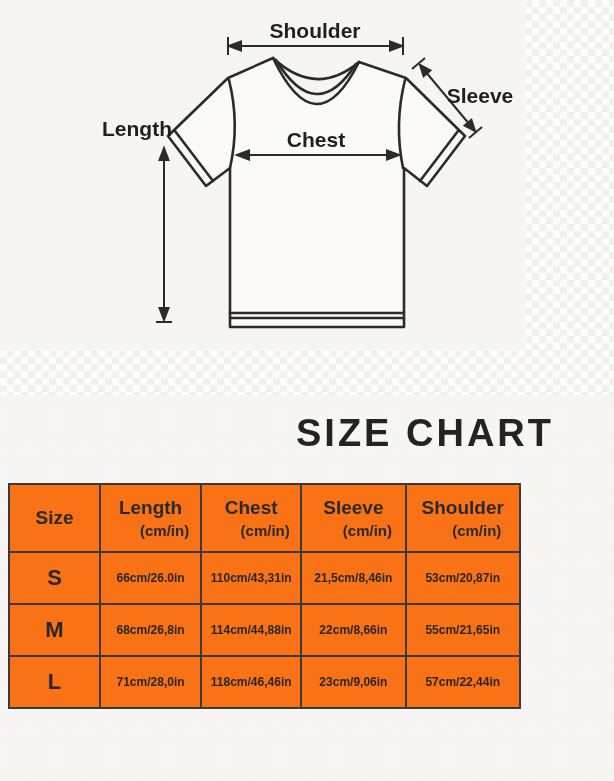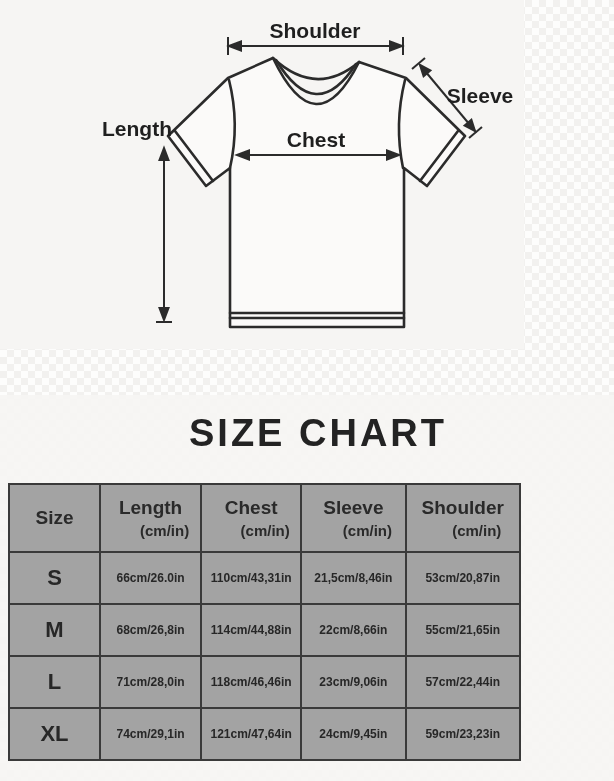--- a/index.html
+++ b/index.html
@@ -35,32 +35,31 @@
     width: 614px; height: 400px;
   }
   .diagram svg { display: block; }
   .diagram text {
     font-family: "Liberation Sans", "DejaVu Sans", sans-serif;
     font-size: 21px; font-weight: 600; fill: #1f1f1f;
   }
 
   .title {
     position: absolute; top: 412px; left: 0; width: 554px;
-    margin: 0; text-align: center;
+    margin: 0; text-align: right;
     font-size: 38px; font-weight: 800; letter-spacing: 3px;
     color: #232323;
-    padding-left: 41px;
   }
 
   .size-table {
     position: absolute; top: 483px; left: 8px;
     width: 513px;
     border-collapse: collapse;
     table-layout: fixed;
-    background: #a3a3a3;
+    background: #f97316;
   }
   .size-table th, .size-table td {
     border: 2px solid #3a3a3a;
     text-align: center; vertical-align: middle;
     white-space: nowrap; overflow: hidden;
     padding: 0;
   }
   .size-table th { height: 66px; font-size: 19px; font-weight: 700; color: #2a2a2a; line-height: 1.35; }
   .size-table th .unit { display: block; font-size: 15px; font-weight: 700; margin-left: 28px; }
   .size-table td { height: 50px; font-size: 12px; font-weight: 600; color: #272727; }
@@ -178,23 +177,16 @@
         <td>22cm/8,66in</td>
         <td>55cm/21,65in</td>
       </tr>
       <tr>
         <td class="size-cell">L</td>
         <td>71cm/28,0in</td>
         <td>118cm/46,46in</td>
         <td>23cm/9,06in</td>
         <td>57cm/22,44in</td>
       </tr>
-      <tr>
-        <td class="size-cell">XL</td>
-        <td>74cm/29,1in</td>
-        <td>121cm/47,64in</td>
-        <td>24cm/9,45in</td>
-        <td>59cm/23,23in</td>
-      </tr>
     </tbody>
   </table>
 
 </div>
 
 </body></html>

